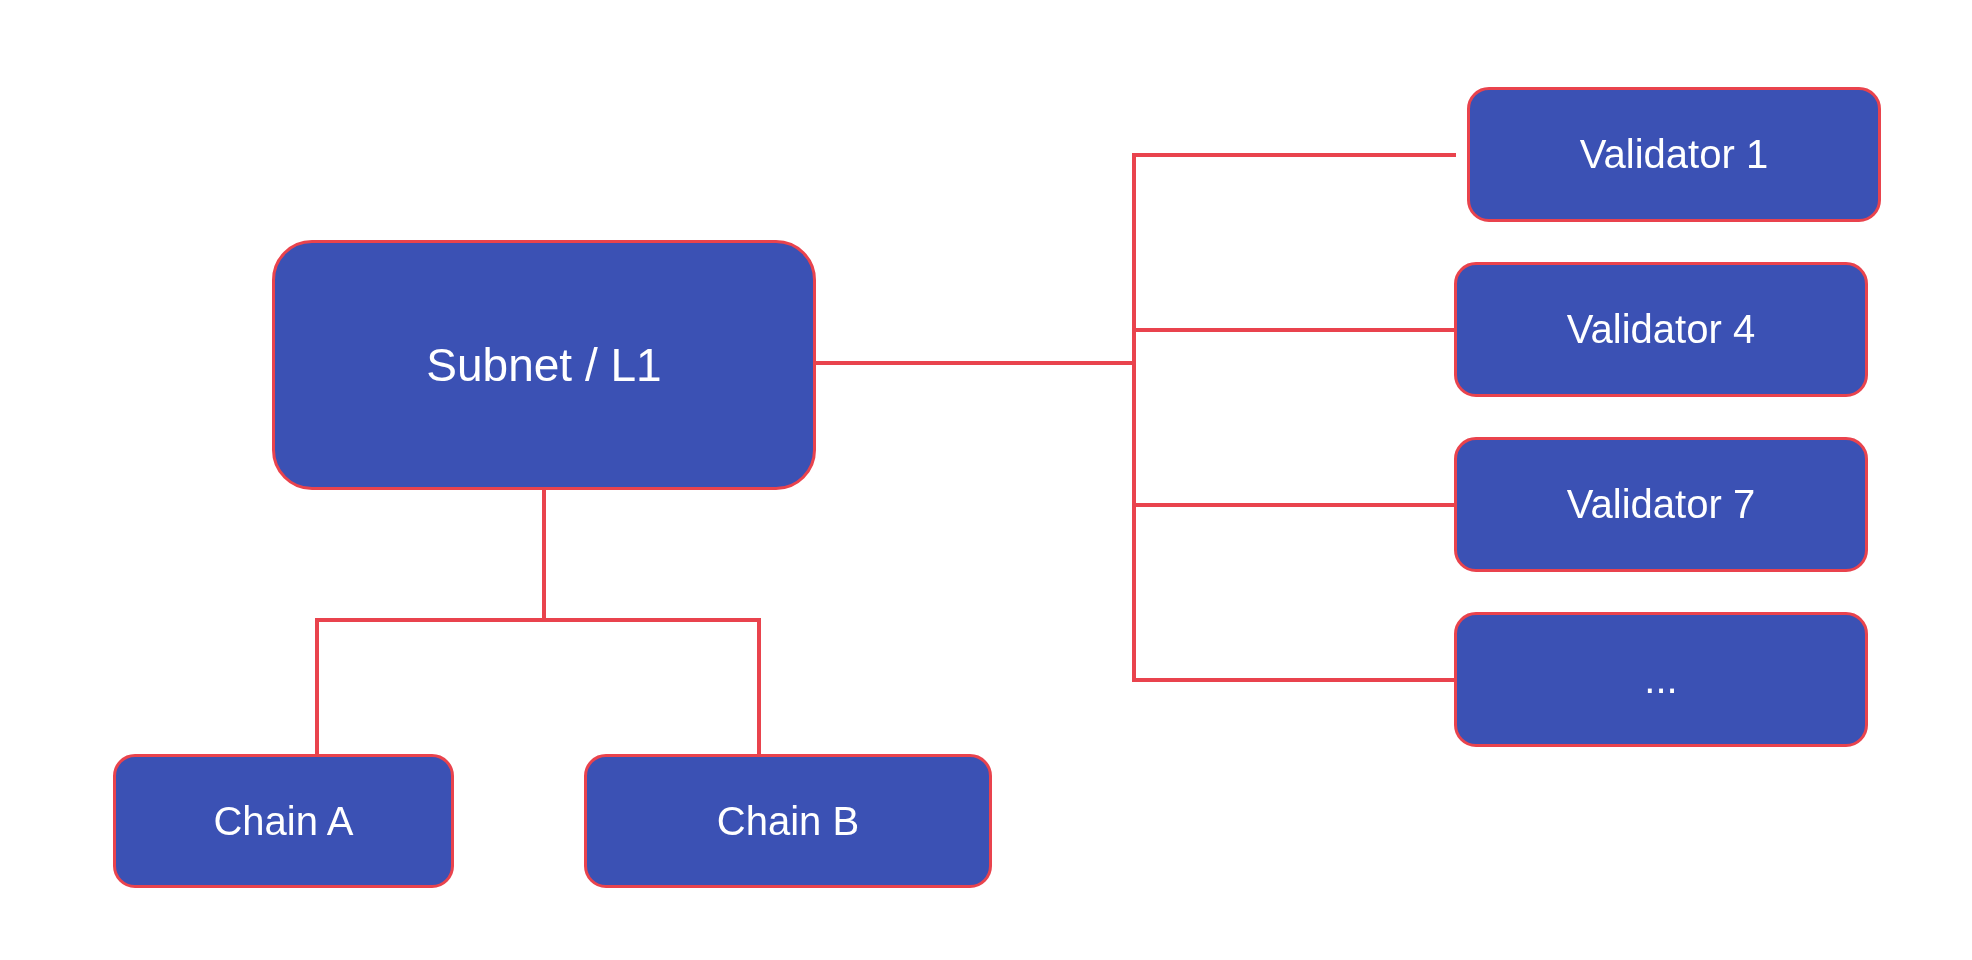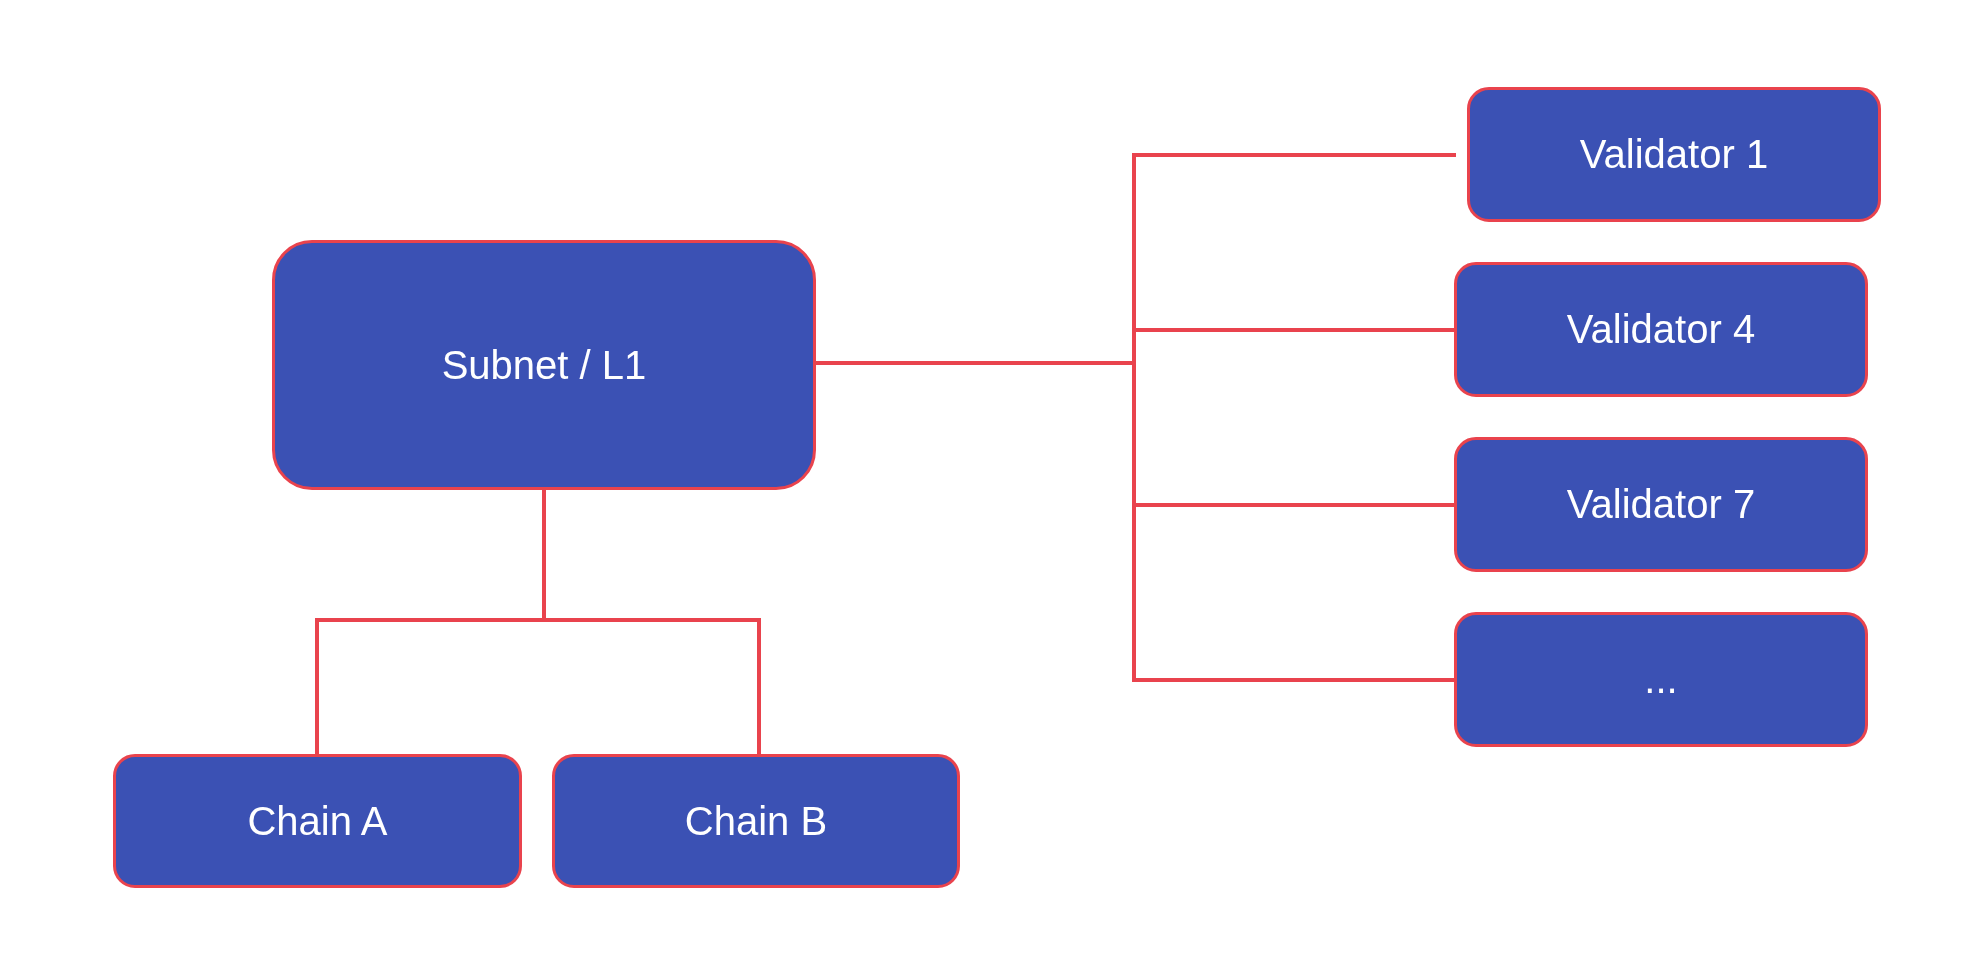--- a/index.html
+++ b/index.html
@@ -17,21 +17,21 @@
     font-family:"Liberation Sans","DejaVu Sans",sans-serif;
   }
   .node{
     position:absolute;
     background:var(--blue);
     border:3px solid var(--red);
     box-sizing:border-box;
     display:flex;align-items:center;justify-content:center;
     color:var(--text);
   }
-  .node-large{border-radius:40px;font-size:40px;}
+  .node-large{border-radius:40px;font-size:46px;}
   .node-small{border-radius:22px;font-size:40px;}
   .line{position:absolute;background:var(--red);}
 </style>
 </head>
 <body>
 
 <div class="canvas">
 
   <div class="line" style="left:814px;top:361px;width:322px;height:4px;"></div>
   <div class="line" style="left:1132px;top:153px;width:4px;height:529px;"></div>
@@ -55,20 +55,20 @@
   <div class="node node-small" style="left:1454px;top:262px;width:414px;height:135px;">
     <span>Validator 4</span>
   </div>
   <div class="node node-small" style="left:1454px;top:437px;width:414px;height:135px;">
     <span>Validator 7</span>
   </div>
   <div class="node node-small" style="left:1454px;top:612px;width:414px;height:135px;">
     <span>...</span>
   </div>
 
-  <div class="node node-small" style="left:113px;top:754px;width:409px;height:134px;">
+  <div class="node node-small" style="left:113px;top:754px;width:341px;height:134px;">
     <span>Chain A</span>
   </div>
-  <div class="node node-small" style="left:552px;top:754px;width:408px;height:134px;">
+  <div class="node node-small" style="left:584px;top:754px;width:408px;height:134px;">
     <span>Chain B</span>
   </div>
 
 </div>
 
 </body></html>

